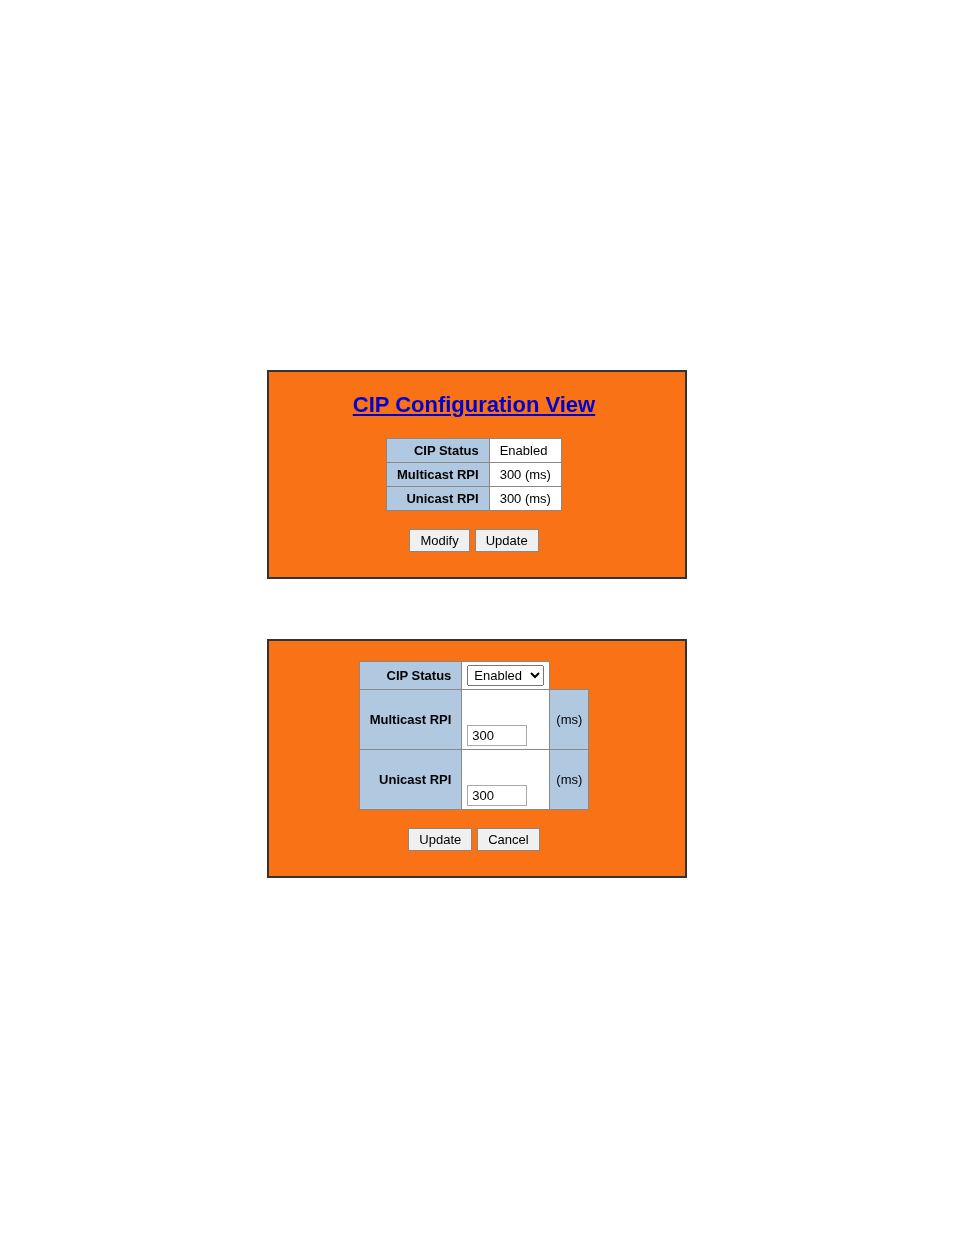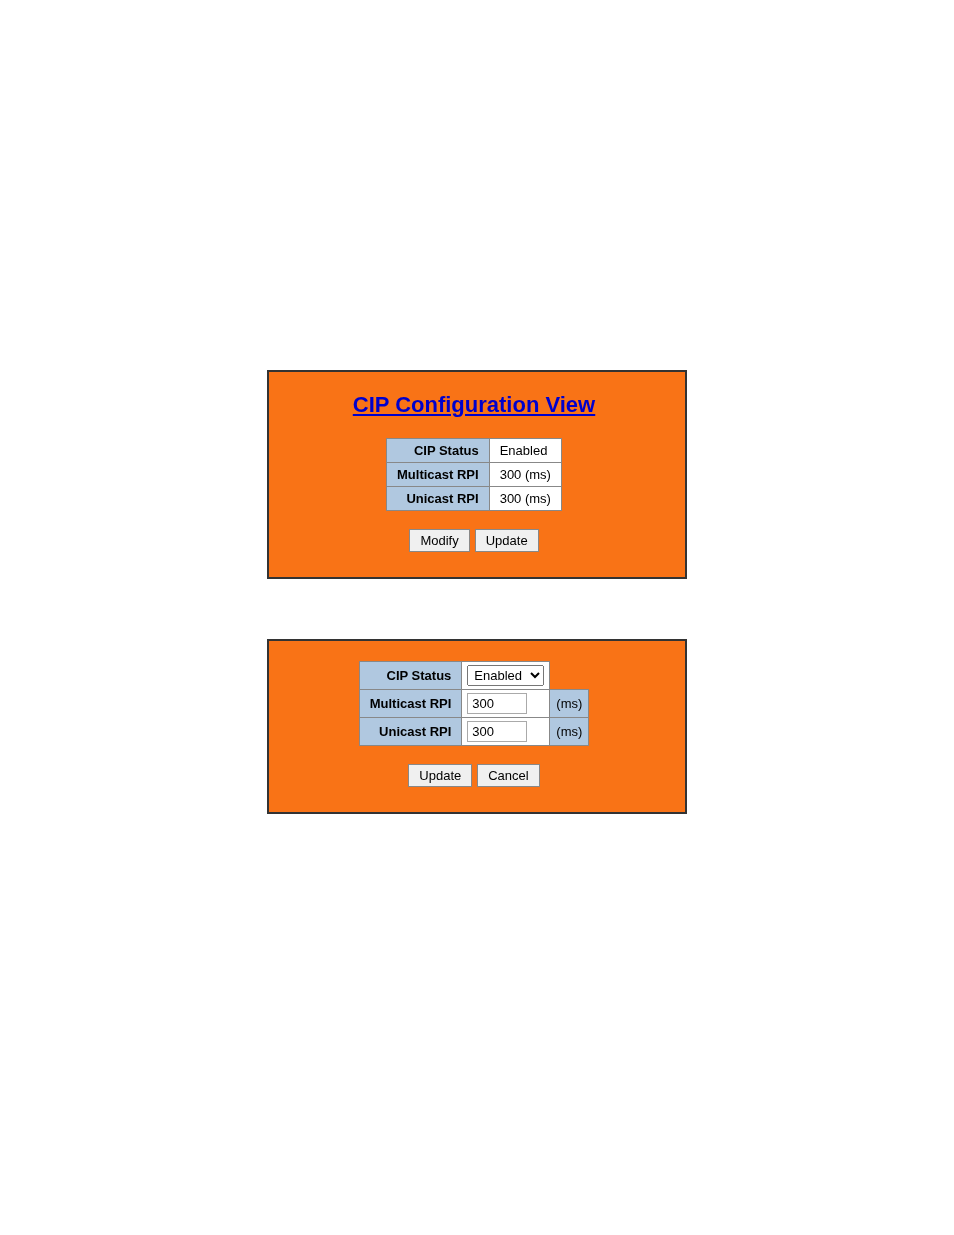--- a/index.html
+++ b/index.html
@@ -116,20 +116,21 @@
       font-size: 13px;
       color: #000;
     }
 
     .modify-table input[type="text"] {
       width: 60px;
       font-size: 13px;
       border: 1px solid #aaa;
       padding: 2px 4px;
       font-family: Arial, sans-serif;
+      margin-top: 32px;
     }
 
     .modify-table select {
       font-size: 13px;
       font-family: Arial, sans-serif;
       padding: 1px 2px;
     }
   </style>
 </head>
 <body>

